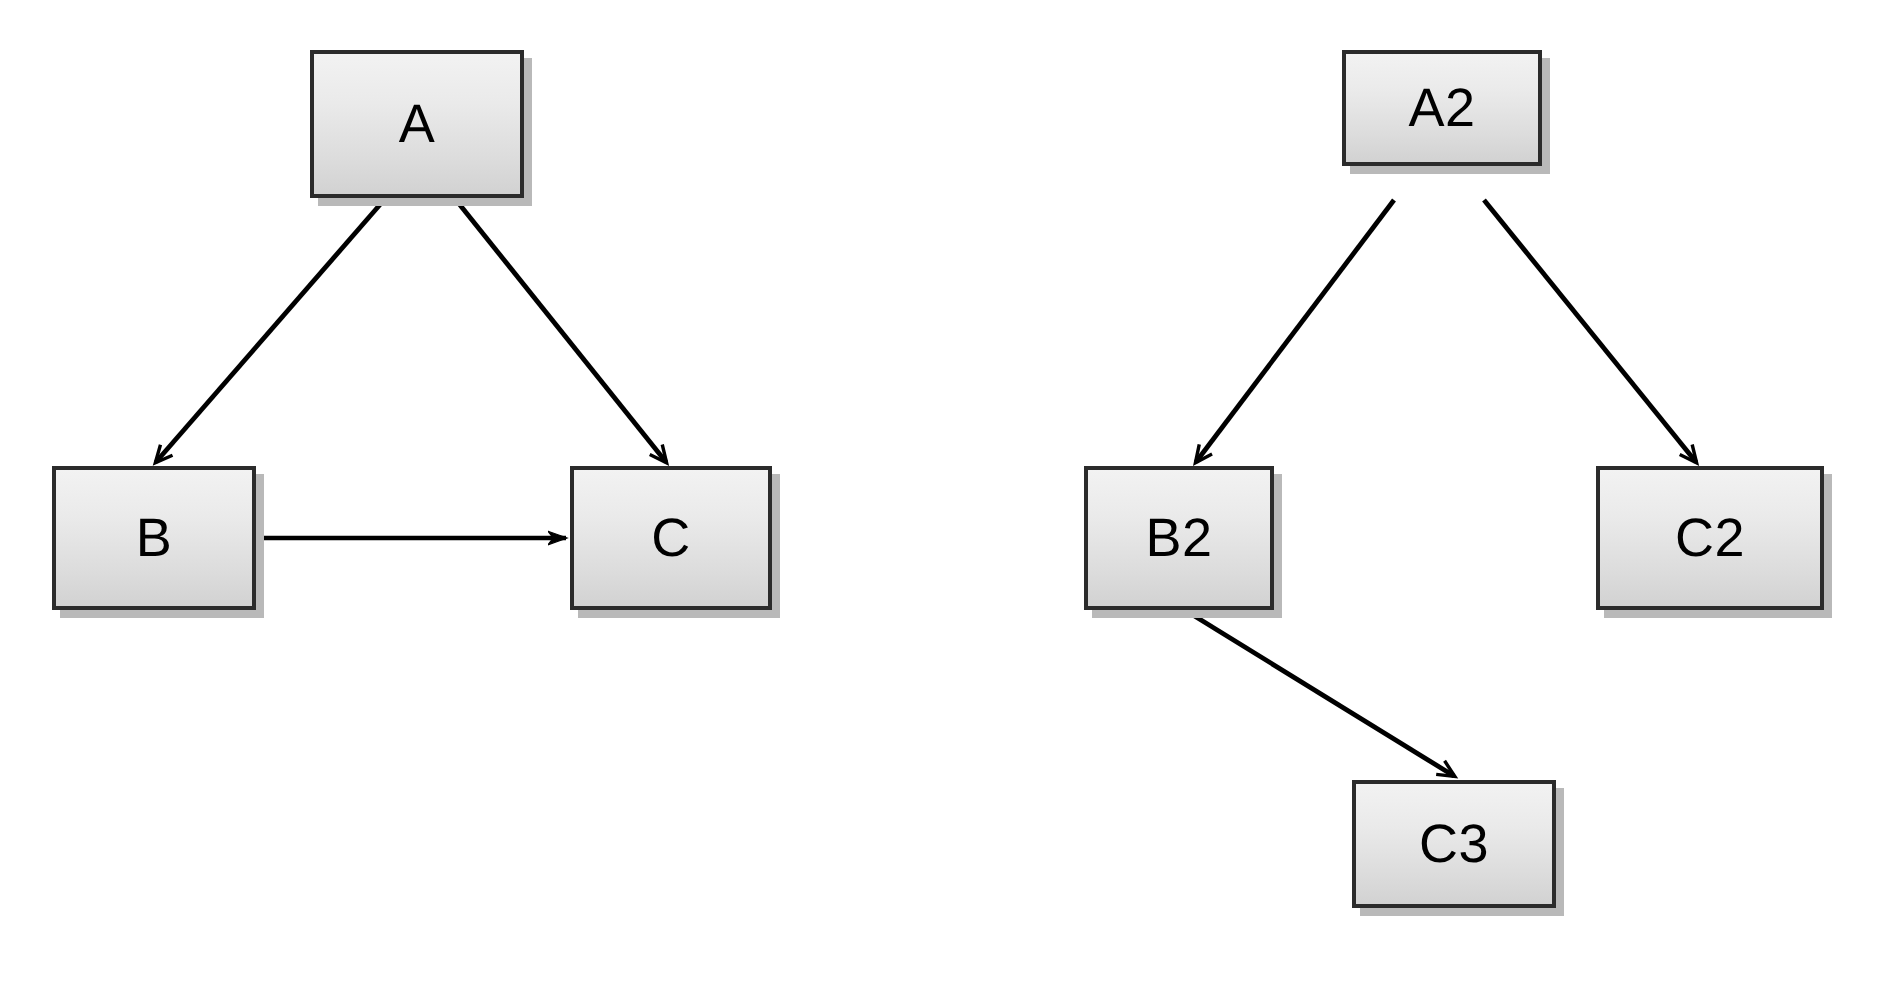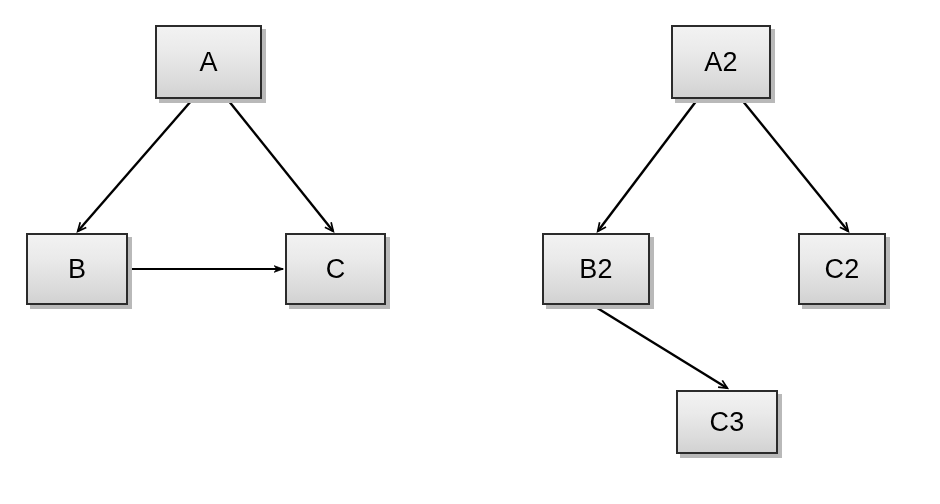--- a/index.html
+++ b/index.html
@@ -75,27 +75,27 @@
   <div id="nodes-group">
       <div class="node" style="left: 155px; top: 25px; width: 107px; height: 74px;">
         <span class="node-label">A</span>
       </div>
       <div class="node" style="left: 26px; top: 233px; width: 102px; height: 72px;">
         <span class="node-label">B</span>
       </div>
       <div class="node" style="left: 285px; top: 233px; width: 101px; height: 72px;">
         <span class="node-label">C</span>
       </div>
-      <div class="node" style="left: 671px; top: 25px; width: 100px; height: 74px;">
+      <div class="node" style="left: 671px; top: 25px; width: 100px; height: 58px;">
         <span class="node-label">A2</span>
       </div>
-      <div class="node" style="left: 542px; top: 233px; width: 108px; height: 72px;">
+      <div class="node" style="left: 542px; top: 233px; width: 95px; height: 72px;">
         <span class="node-label">B2</span>
       </div>
-      <div class="node" style="left: 798px; top: 233px; width: 88px; height: 72px;">
+      <div class="node" style="left: 798px; top: 233px; width: 114px; height: 72px;">
         <span class="node-label">C2</span>
       </div>
       <div class="node" style="left: 676px; top: 390px; width: 102px; height: 64px;">
         <span class="node-label">C3</span>
       </div>
     </div>
 
 </div>
 
 </body></html>

